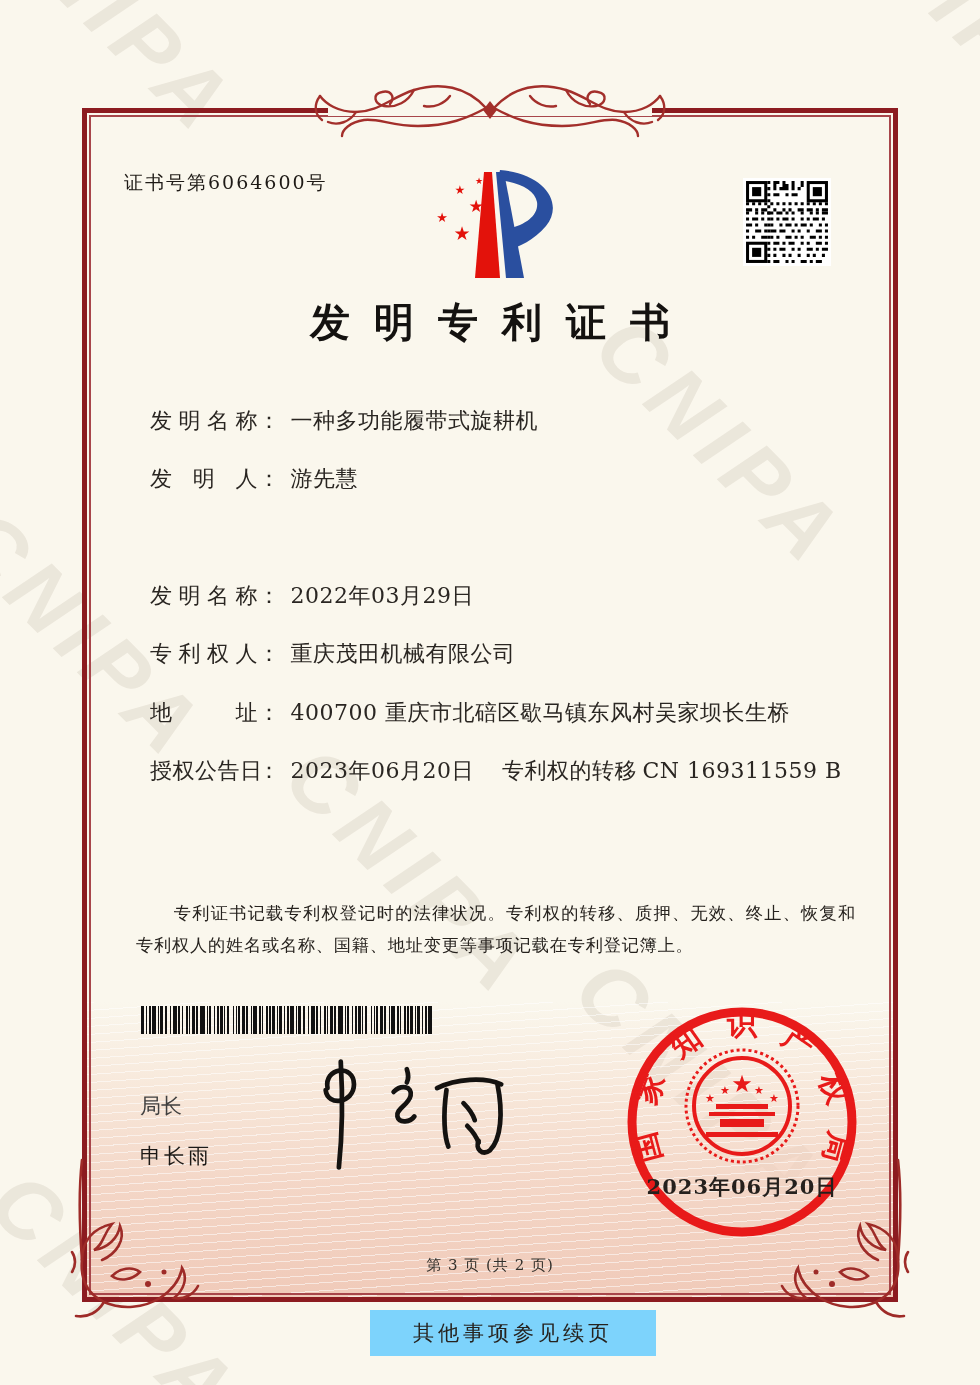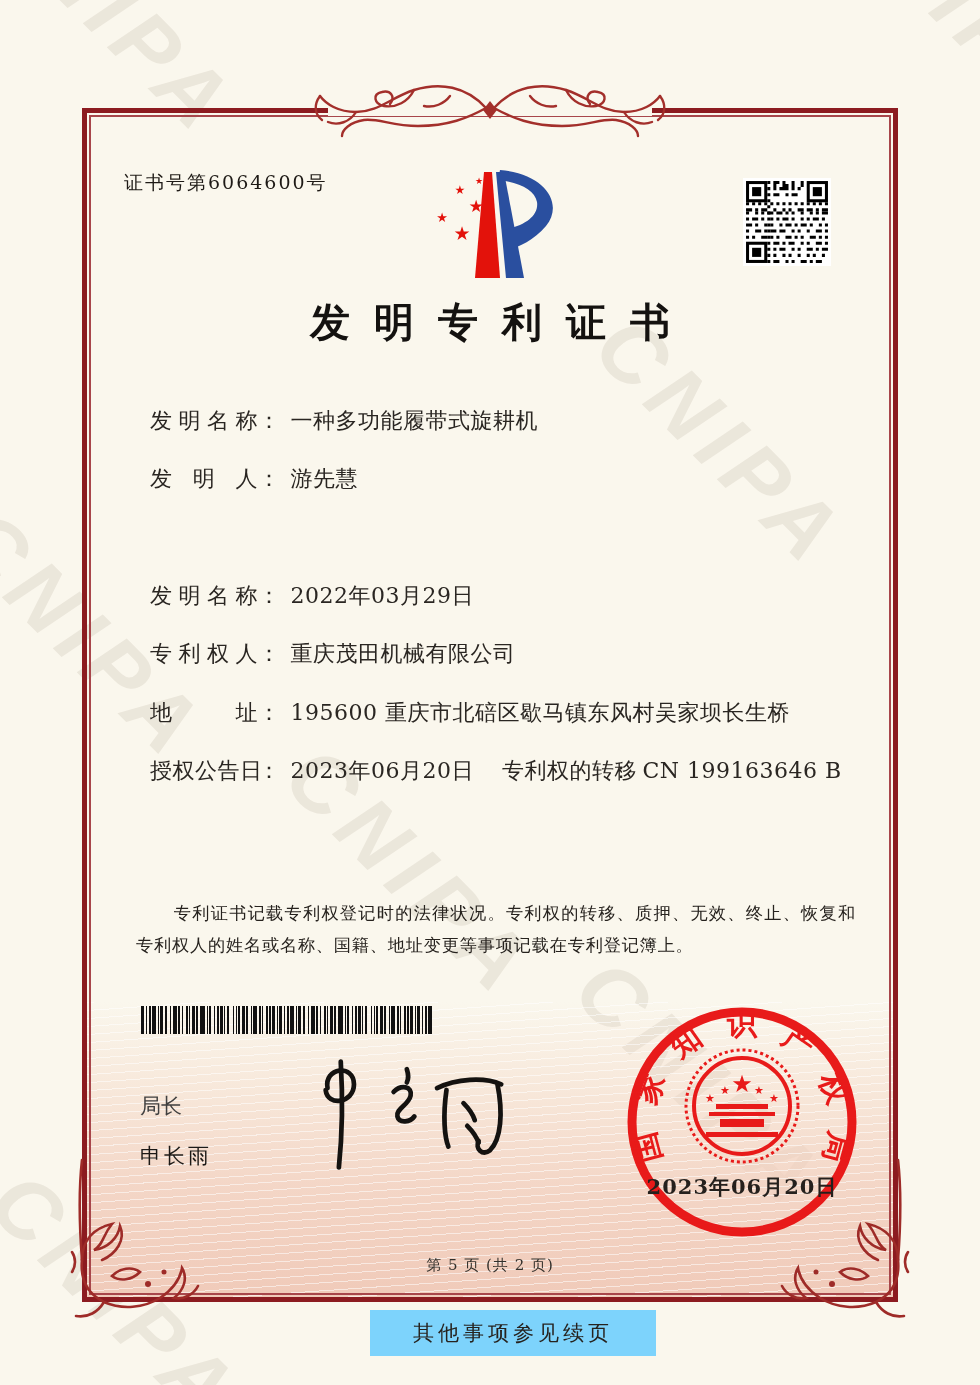--- a/index.html
+++ b/index.html
@@ -205,28 +205,28 @@
   <div class="frow" style="top:464px">
     <span class="flabel">发明人</span><span class="fcolon">：</span><span class="fvalue">游先慧</span>
   </div>
   <div class="frow" style="top:581px">
     <span class="flabel">发明名称</span><span class="fcolon">：</span><span class="fvalue">2022年03月29日</span>
   </div>
   <div class="frow" style="top:639px">
     <span class="flabel">专利权人</span><span class="fcolon">：</span><span class="fvalue">重庆茂田机械有限公司</span>
   </div>
   <div class="frow" style="top:698px">
-    <span class="flabel">地址</span><span class="fcolon">：</span><span class="fvalue">195600 重庆市北碚区歇马镇东风村吴家坝长生桥</span>
+    <span class="flabel">地址</span><span class="fcolon">：</span><span class="fvalue">400700 重庆市北碚区歇马镇东风村吴家坝长生桥</span>
   </div>
   <div class="frow" style="top:756px;width:760px">
     <span>
       <span class="flabel">授权公告日</span><span class="fcolon">：</span><span class="fvalue">2023年06月20日</span>
     </span>
     <span class="grant2">
-      <span class="flabel">专利权的转移</span><span class="fcolon">：</span><span class="fvalue">CN 199163646 B</span>
+      <span class="flabel">专利权的转移</span><span class="fcolon">：</span><span class="fvalue">CN 169311559 B</span>
     </span>
   </div>
 
   <div class="para" style="top:897px">专利证书记载专利权登记时的法律状况。专利权的转移、质押、无效、终止、恢复和专利权人的姓名或名称、国籍、地址变更等事项记载在专利登记簿上。</div>
 
   <svg class="barcode" viewBox="0 0 292 28" preserveAspectRatio="none">
     <line x1="0" y1="14" x2="292" y2="14" stroke="#111" stroke-width="28" stroke-dasharray="3 2 1 2 2 1 4 2 1 1 3 2 2 3 1 2 4 1 2 2 1 3 2 1 1 2 3 1 2 2 5 2 1 1 2 3 1 2 2 1 3 1 1 2 2 4 1 2 1 1 2 2 3 1 2 3 1 1 4 2 2 1 1 3 2 1 2 1 3 2 1 1"></line>
   </svg>
 
   <div class="signer-title">局长</div>
@@ -270,18 +270,18 @@
       <g fill="#e81010">
         <rect x="-26" y="-2" width="52" height="5"></rect>
         <rect x="-33" y="6" width="66" height="4"></rect>
         <rect x="-22" y="13" width="44" height="8"></rect>
         <rect x="-36" y="26" width="72" height="5"></rect>
       </g>
     </g>
     <text x="120" y="192" text-anchor="middle" font-size="21" letter-spacing="1" fill="#1a1714" font-family="'DejaVu Serif',serif">2023年06月20日</text>
   </svg>
 
-  <div class="page-info">第 5 页 (共 2 页)</div>
+  <div class="page-info">第 3 页 (共 2 页)</div>
 </div>
 
 <div class="cont-box">
   <span class="cont-text">其他事项参见续页</span>
 </div>
 
 </body></html>

